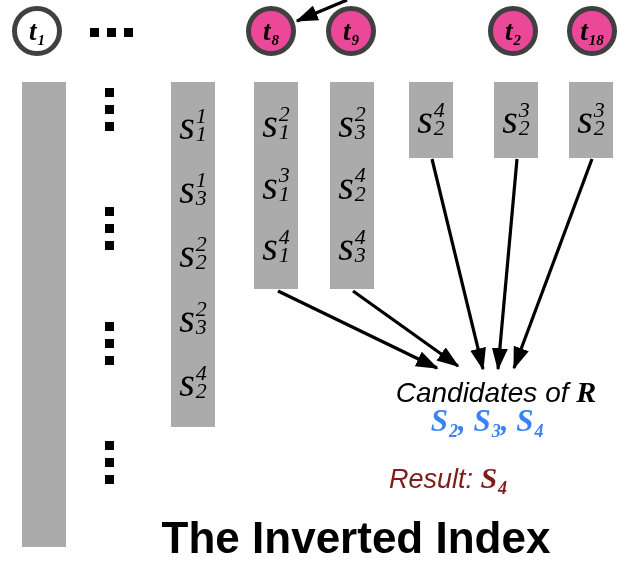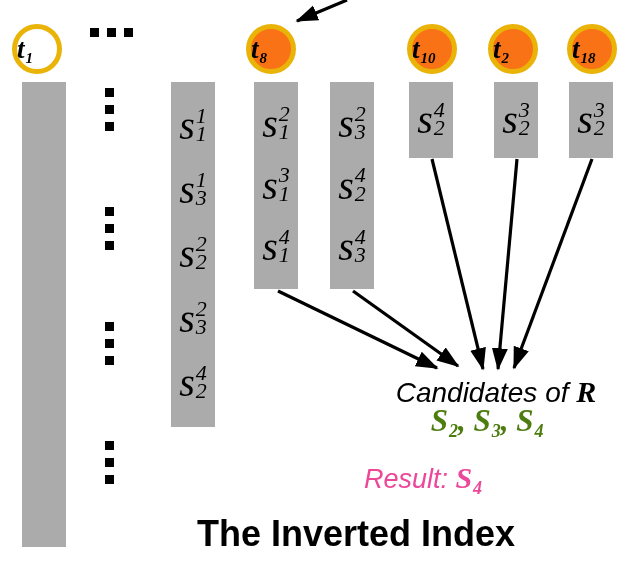--- a/index.html
+++ b/index.html
@@ -2,26 +2,26 @@
 <html><head>
 <meta charset="utf-8">
 <style>
   html,body{margin:0;padding:0;background:#ffffff;}
   #canvas{
     position:relative;width:619px;height:569px;background:#ffffff;overflow:hidden;
     font-family:"Liberation Serif",serif;
   }
   
   .node{
-    position:absolute;top:24px;width:40px;height:40px;
-    border:5px solid #eab308;border-radius:50%;
-    display:flex;align-items:center;
+    position:absolute;top:6px;width:40px;height:40px;
+    border:5px solid #404040;border-radius:50%;
+    display:flex;align-items:center;justify-content:center;
     background:#ffffff;box-sizing:content-box;
   }
-  .node.active{background:#f97316;}
+  .node.active{background:#ec4899;}
   .node-label{
     font-family:"Liberation Serif",serif;font-weight:bold;font-style:italic;
     font-size:27px;line-height:1;color:#000;white-space:nowrap;
   }
   .node-label sub{font-size:15px;line-height:0;vertical-align:-5px;margin-left:1px;}
   
   .hdots{position:absolute;left:90px;top:28px;display:flex;gap:8px;}
   .hdots .dot,.vdots .dot{width:9px;height:9px;background:#000;}
   .vdots{position:absolute;left:105px;display:flex;flex-direction:column;gap:8px;}
   
@@ -46,31 +46,31 @@
     position:absolute;top:375px;left:496px;transform:translateX(-50%);
     font-family:"Liberation Sans",sans-serif;font-style:italic;font-size:28px;
     white-space:nowrap;color:#000;
   }
   .serif-set{
     font-family:"Liberation Serif",serif;font-weight:bold;font-style:italic;font-size:30px;
   }
   .cand-line2{
     position:absolute;top:403px;left:487px;transform:translateX(-50%);
     font-family:"Liberation Serif",serif;font-weight:bold;font-style:italic;font-size:31px;
-    white-space:nowrap;color:#4d7c0f;
+    white-space:nowrap;color:#3b82f6;
   }
   .cand-line2 sub,.serif-set sub{font-size:18px;line-height:0;vertical-align:-6px;margin-left:1px;}
   .result-line{
-    position:absolute;top:461px;left:423px;transform:translateX(-50%);
+    position:absolute;top:461px;left:448px;transform:translateX(-50%);
     font-family:"Liberation Sans",sans-serif;font-style:italic;font-size:27px;
-    white-space:nowrap;color:#ec4899;
+    white-space:nowrap;color:#7f1d1d;
   }
   .title{
     position:absolute;top:513px;left:356px;transform:translateX(-50%);
-    font-family:"Liberation Sans",sans-serif;font-weight:bold;font-size:36px;
+    font-family:"Liberation Sans",sans-serif;font-weight:bold;font-size:44px;
     white-space:nowrap;color:#000;
   }
 </style>
 </head>
 <body>
 
 <div id="canvas">
 
   <div class="node" style="left:12px">
     <span class="node-label"><span>t</span><sub>1</sub></span>
@@ -78,22 +78,22 @@
 
   <div class="hdots">
     <span class="dot"></span>
     <span class="dot"></span>
     <span class="dot"></span>
   </div>
 
   <div class="node active" style="left:246px">
     <span class="node-label"><span>t</span><sub>8</sub></span>
   </div>
-  <div class="node active" style="left:407px">
-    <span class="node-label"><span>t</span><sub>10</sub></span>
+  <div class="node active" style="left:326px">
+    <span class="node-label"><span>t</span><sub>9</sub></span>
   </div>
   <div class="node active" style="left:488px">
     <span class="node-label"><span>t</span><sub>2</sub></span>
   </div>
   <div class="node active" style="left:567px">
     <span class="node-label"><span>t</span><sub>18</sub></span>
   </div>
 
   <div class="vdots" style="top:88px">
       <span class="dot"></span>

